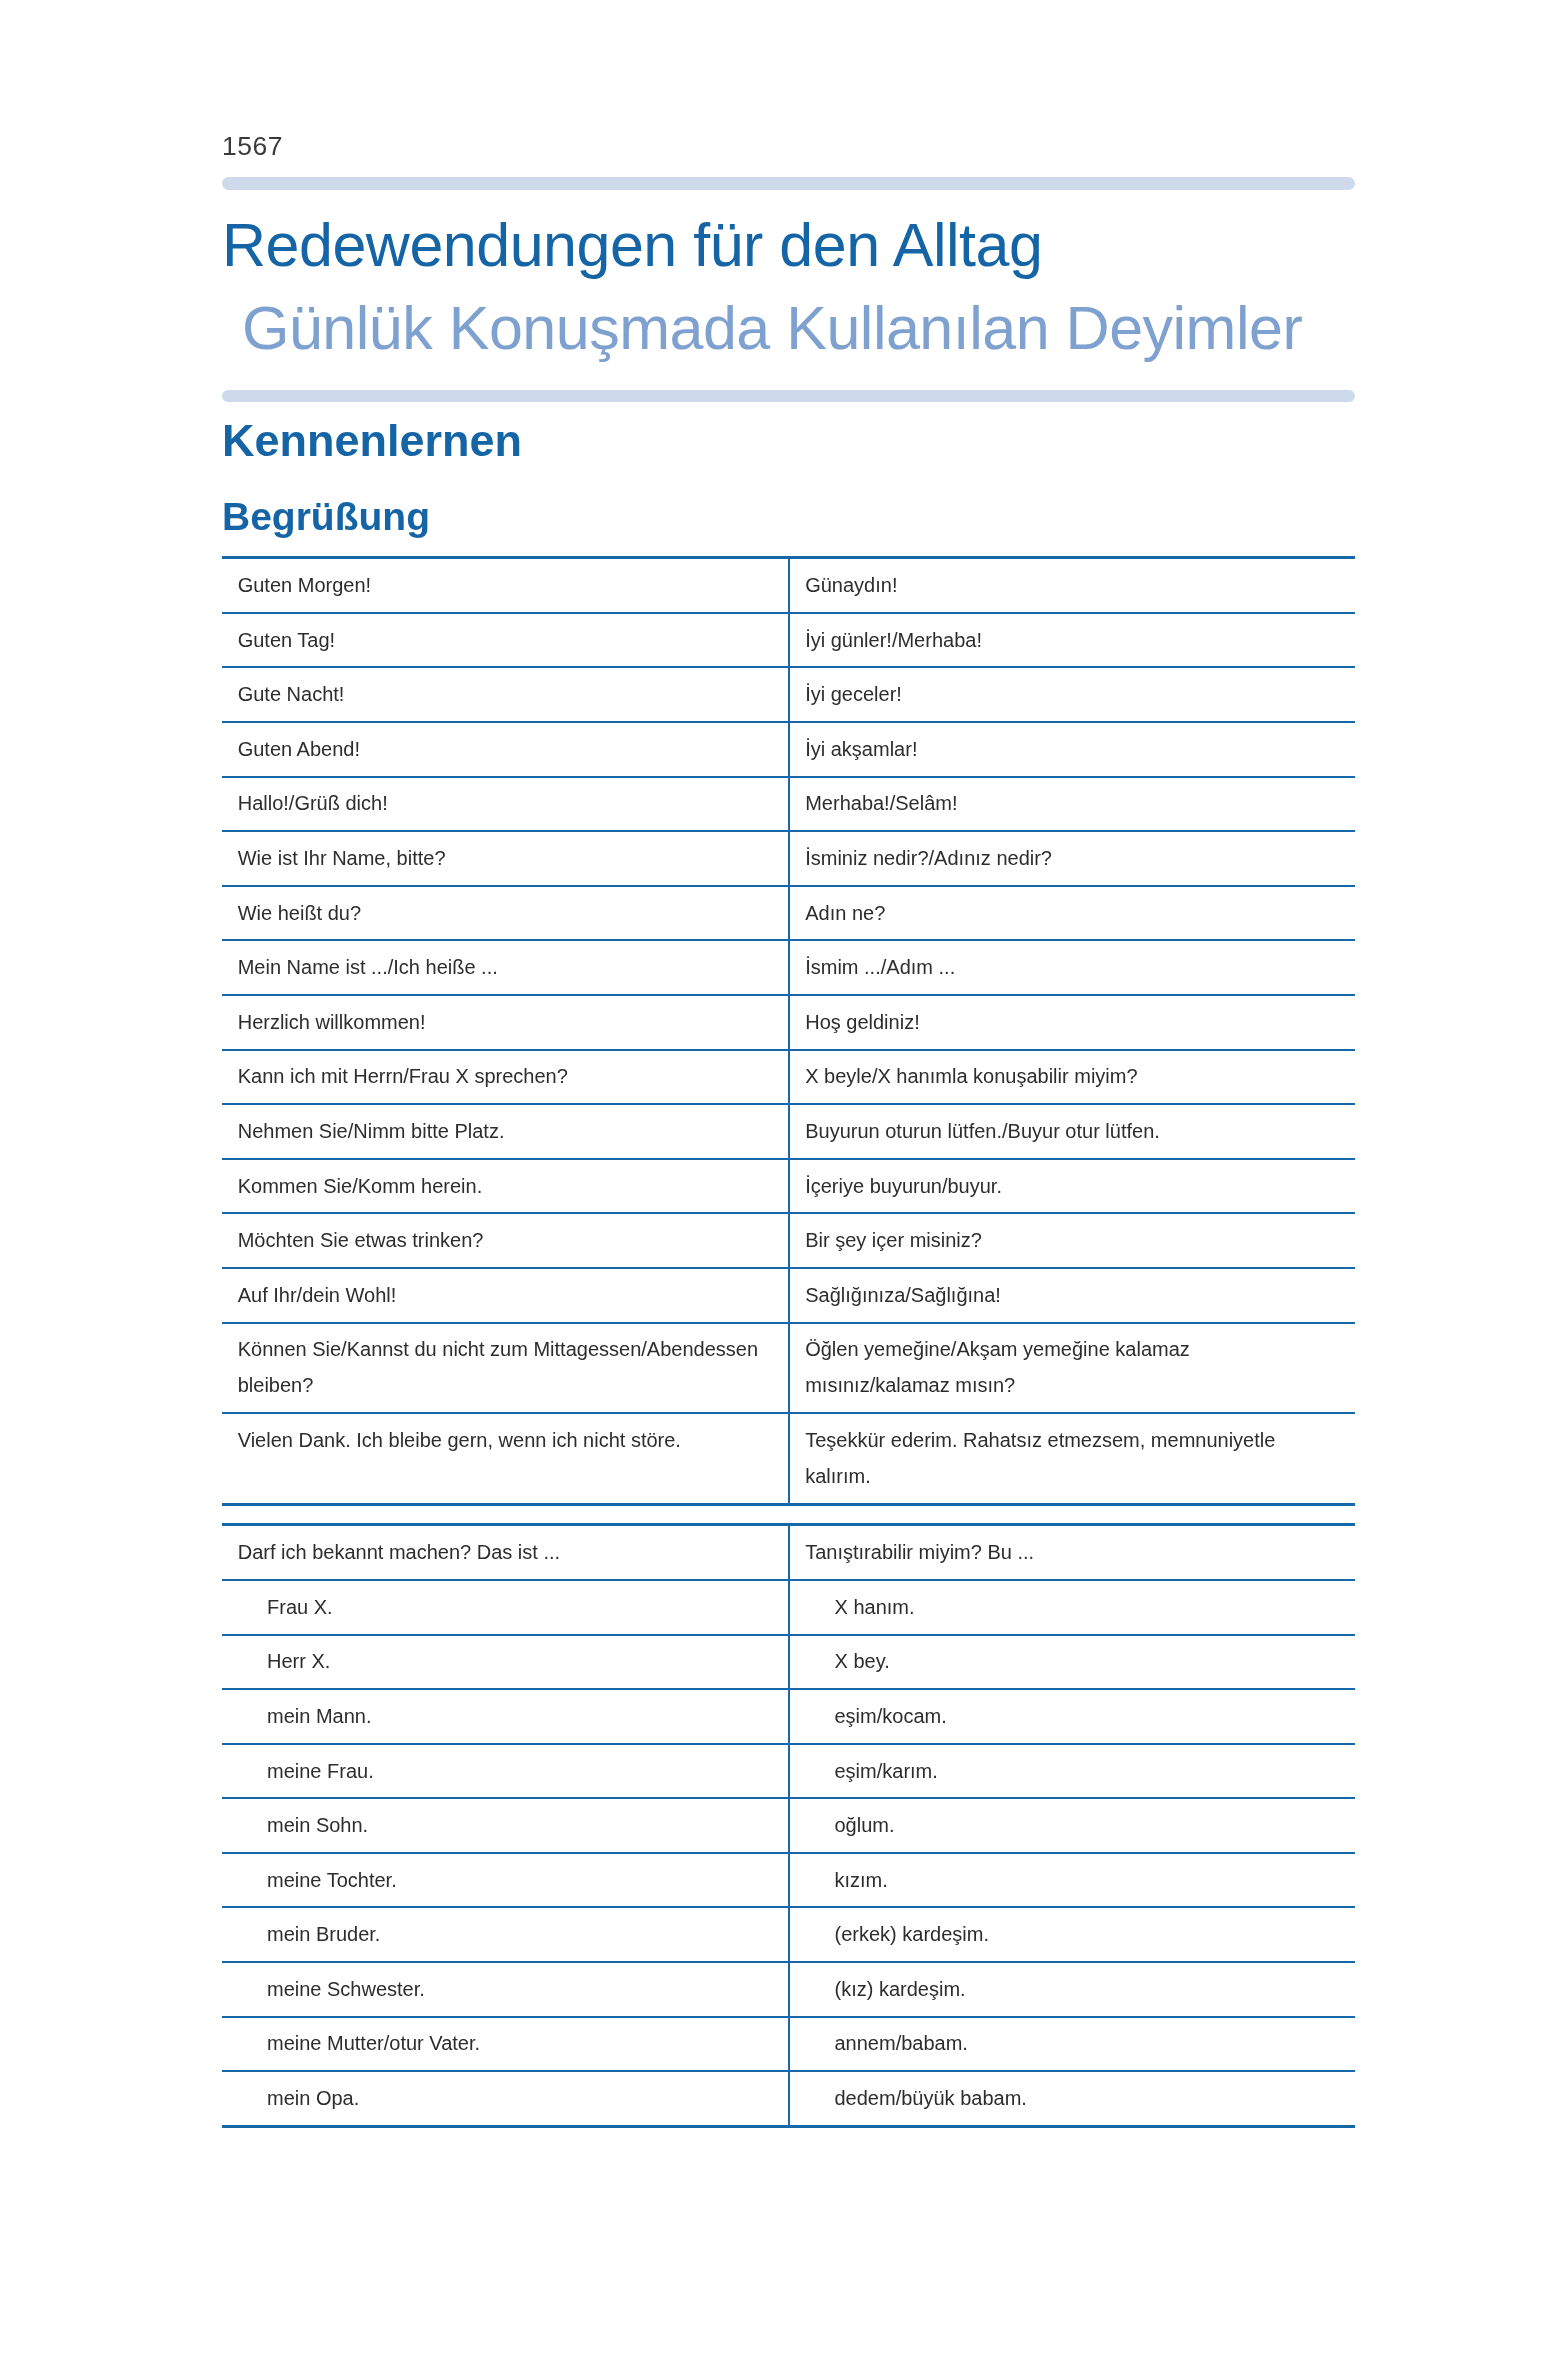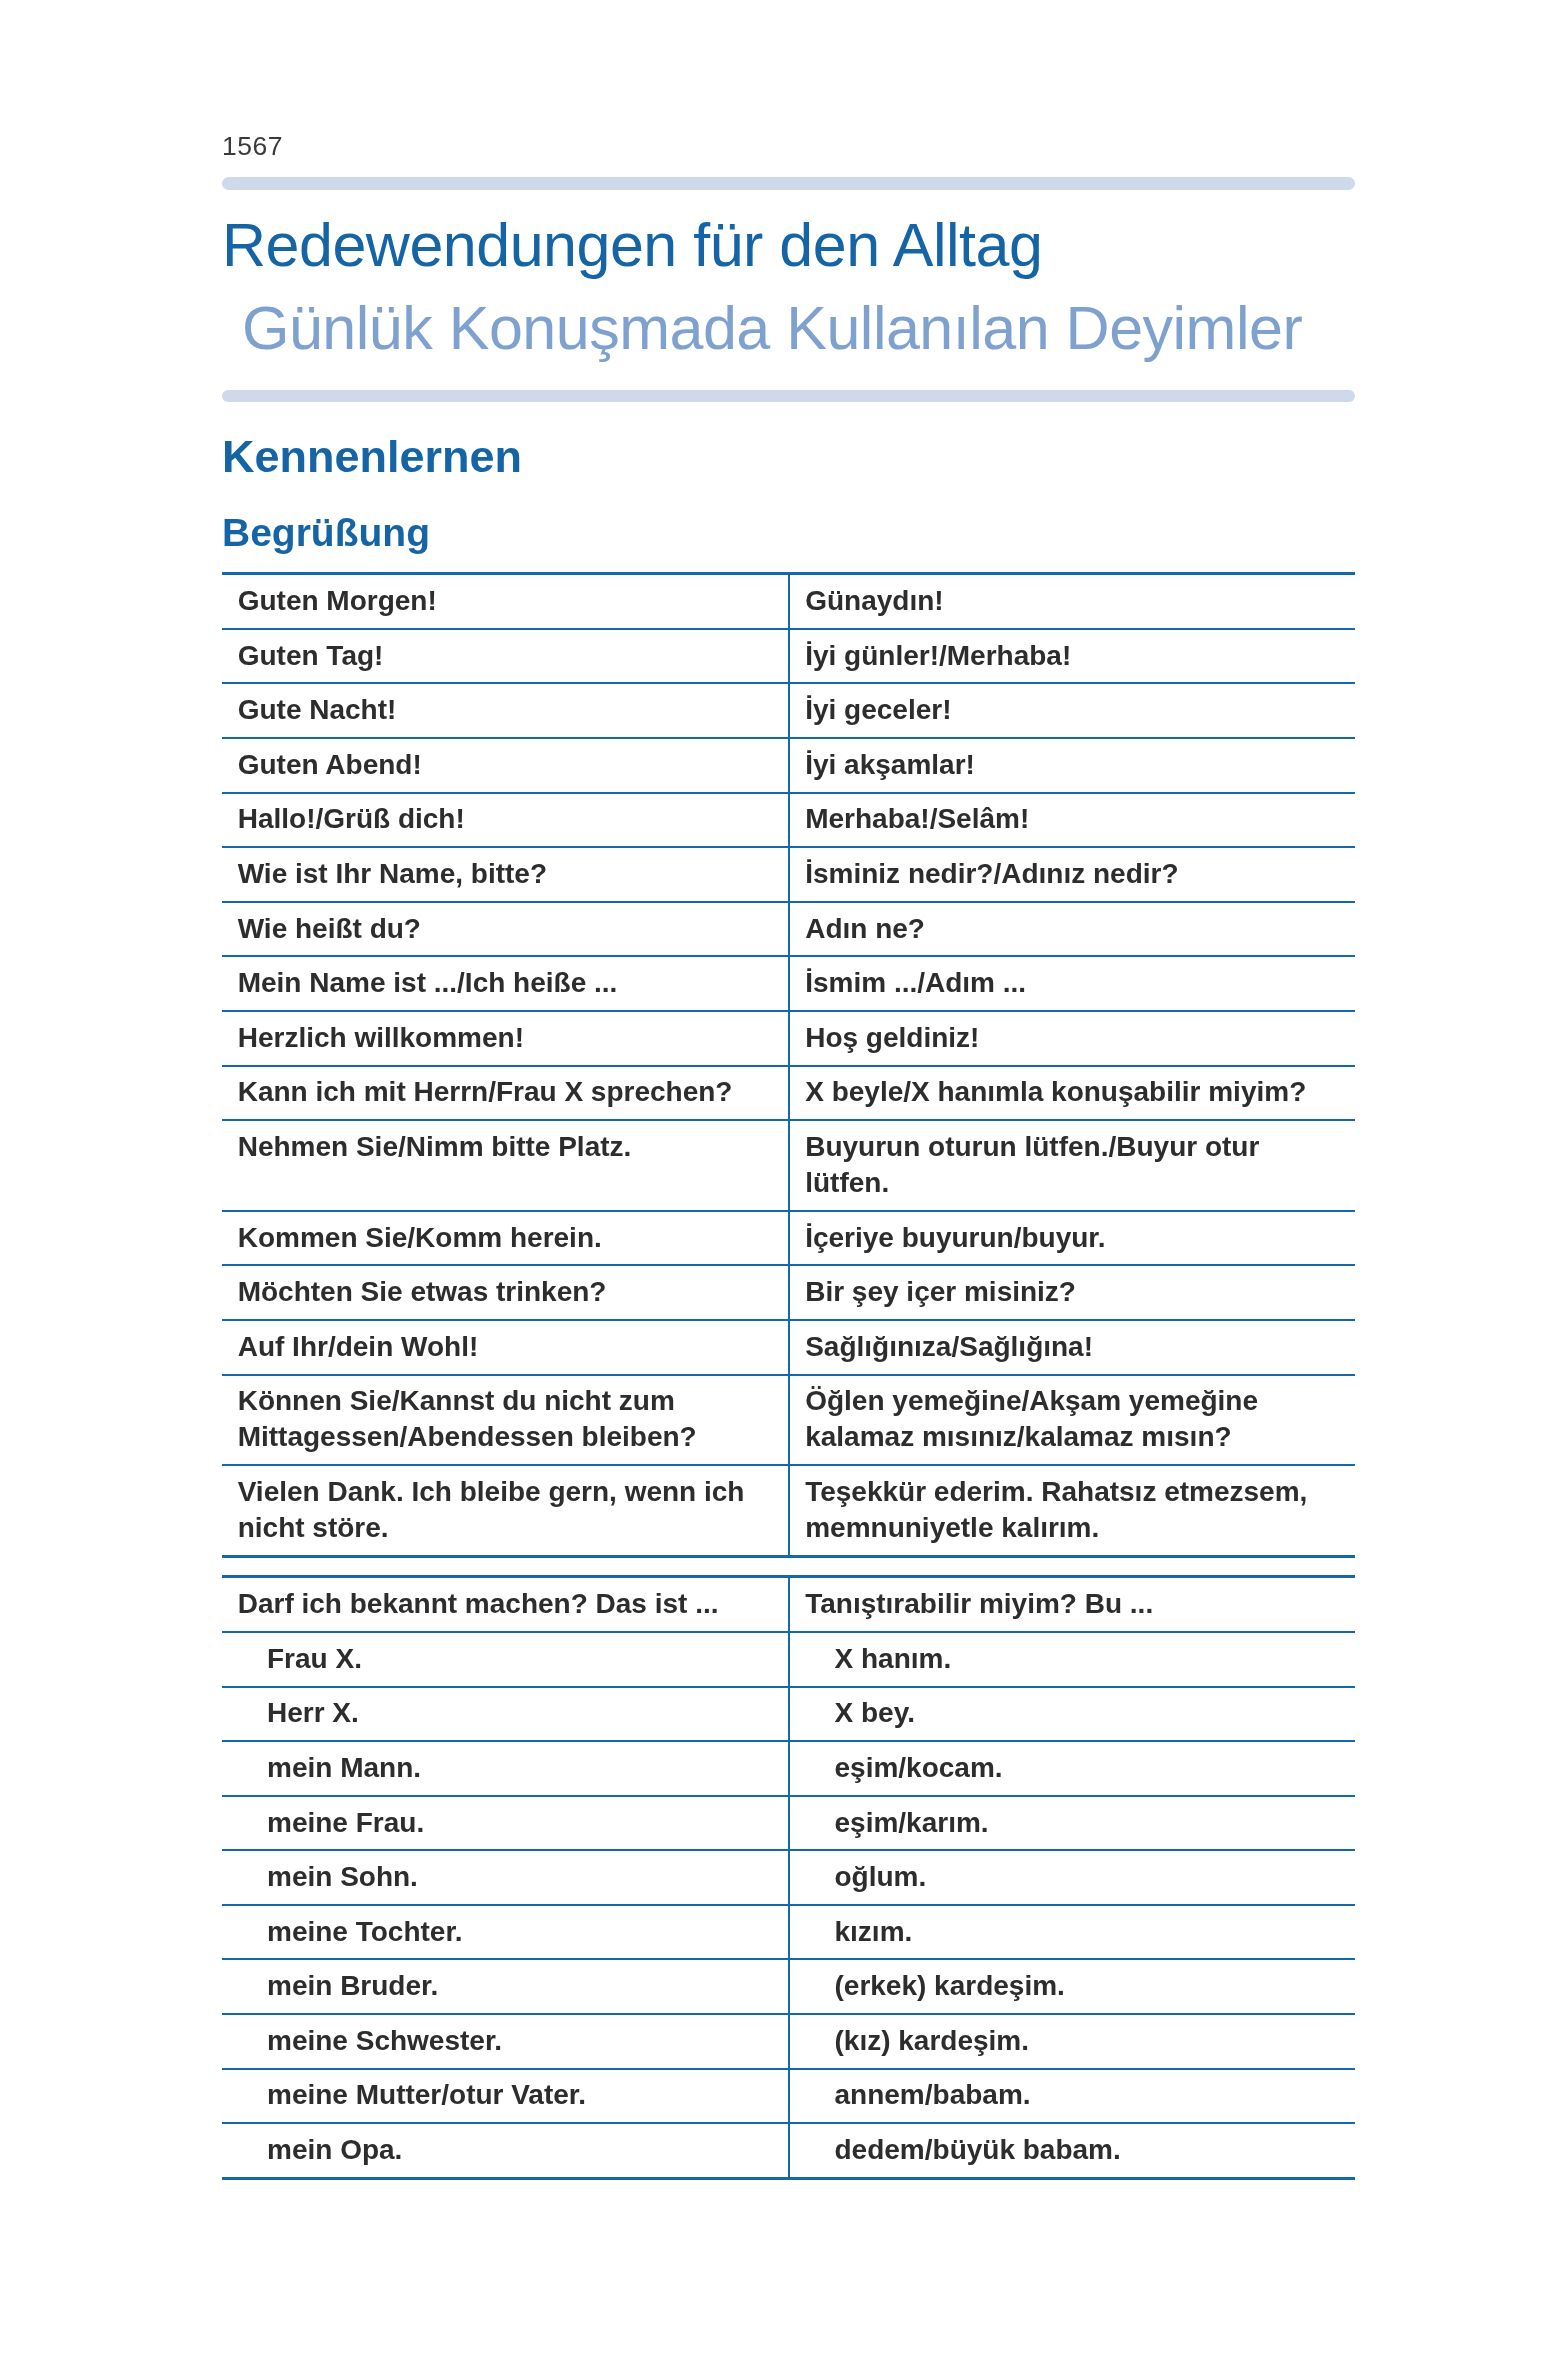--- a/index.html
+++ b/index.html
@@ -42,21 +42,21 @@
   .chapter-title{
     margin-top:13.7px;
     font-size:61px;
     font-weight:400;
     letter-spacing:-0.5px;
     line-height:1.36;
   }
   .chapter-title .de{color:var(--accent);display:block;}
   .chapter-title .tr{color:var(--accent-light);display:block;margin-left:20px;}
   .section-heading{
-    margin-top:29px;
+    margin-top:13px;
     font-size:45px;
     font-weight:700;
     color:var(--accent);
   }
   .subsection-heading{
     margin-top:27.4px;
     font-size:39px;
     font-weight:700;
     color:var(--accent);
   }
@@ -64,25 +64,24 @@
     margin-top:17.6px;
     width:100%;
     border-collapse:collapse;
     table-layout:fixed;
     border-top:3.9px solid var(--border);
     border-bottom:3.9px solid var(--border);
   }
   table.phrase-table td{
     width:50%;
     vertical-align:top;
-    font-size:28px;
+    font-size:20px;
     line-height:36px;
     padding:7.8px 15.7px 8.8px 15.7px;
     color:var(--text);
-    font-weight:bold;
   }
   table.phrase-table td:first-child{border-right:2px solid var(--border);}
   table.phrase-table tr + tr td{border-top:2px solid var(--border);}
   table.phrase-table td.indent{padding-left:45px;}
   .spacer-subsection{margin-top:55px;}
 </style>
 </head>
 <body>
 
 <div class="page">

